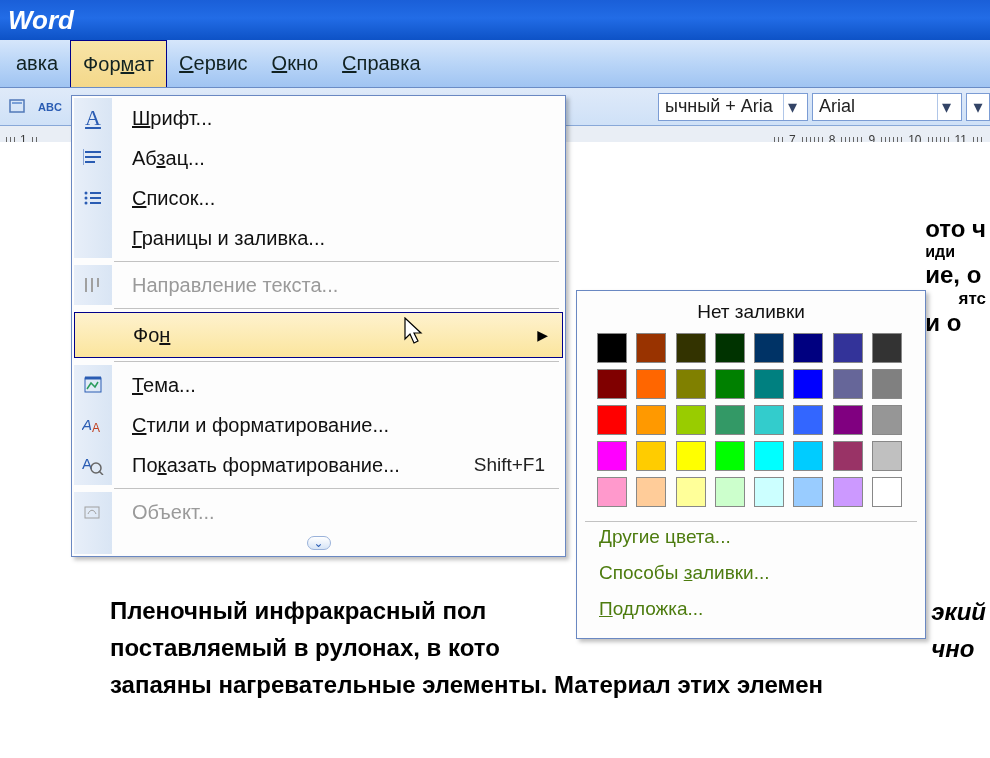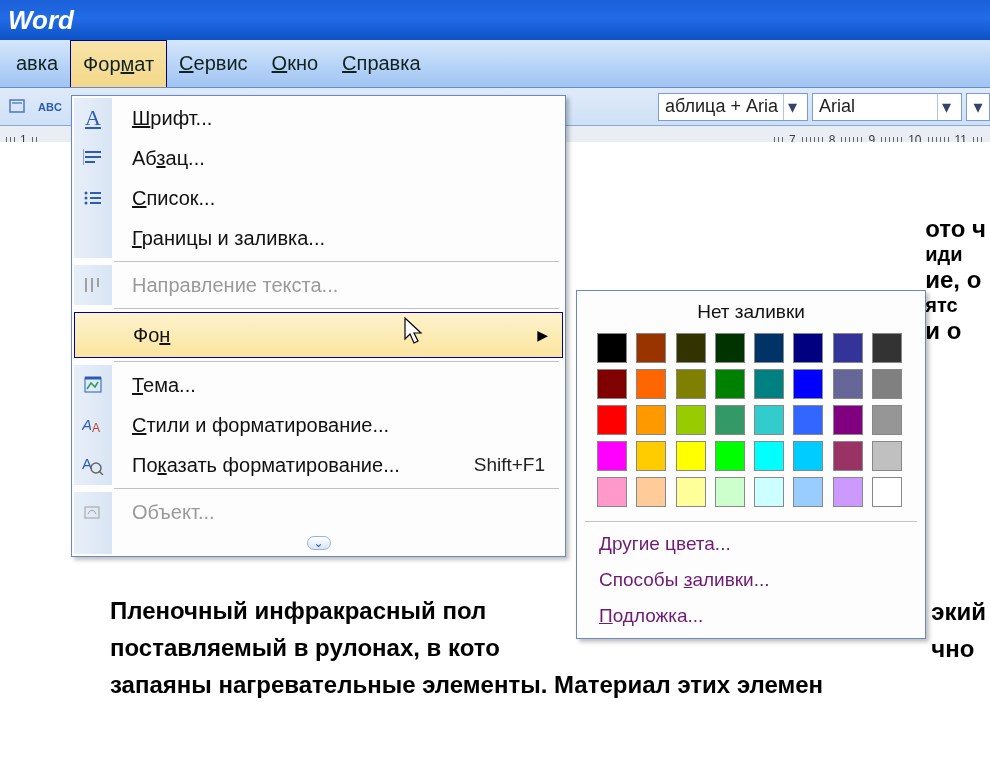--- a/index.html
+++ b/index.html
@@ -173,22 +173,22 @@
     display:grid;
     grid-template-columns:repeat(8,1fr);
     gap:6px;
     padding:0 14px 10px;
   }
   .sw{
     width:30px;height:30px;border:1px solid #888;
   }
   .sm-sep{height:1px;background:#c2c2c2;margin:4px 2px}
   .sm-item{
-    height:36px;display:flex;align-items:center;
-    padding-left:16px;font-size:19px;color:#701a75;
+    height:36px;display:flex;align-items:flex-start;
+    padding-left:16px;font-size:19px;color:#4d7c0f;
   }
   .ul{text-decoration:underline}
 
   .cursor-arrow{
     position:absolute;
     top:317px;left:404px;
     z-index:30;
     pointer-events:none;
   }
 </style>
@@ -221,21 +221,21 @@
         <rect x="2" y="3" width="14" height="12" fill="none" stroke="#5078b8" stroke-width="1.5"></rect>
         <rect x="4" y="5" width="10" height="2" fill="#7aa0d8"></rect>
       </svg>
   </div>
   <div class="tool-ico" style="color:#2a5cb3;font-weight:bold">
     <span style="font-size:11px">ABC</span>
   </div>
   <div class="tool-ico" style="color:#2a5cb3;font-family:serif;font-weight:bold;font-size:22px">A</div>
   <div style="margin-left:auto;display:flex;align-items:center">
     <div class="style-box">
-      <span>аблица + Aria</span>
+      <span>ычный + Aria</span>
       <span class="dd-arrow">▾</span>
     </div>
     <div class="font-box">
       <span>Arial</span>
       <span class="dd-arrow">▾</span>
     </div>
     <div class="style-box" style="width:24px;padding:0">
       <span class="dd-arrow" style="border:none;margin:auto">▾</span>
     </div>
   </div>
@@ -450,21 +450,21 @@
       <span><span class="ul">П</span>одложка...</span>
     </div>
 </div>
 
 <svg class="cursor-arrow" width="24" height="30">
   <path d="M1 1 L1 22 L6 17 L10 26 L14 24 L10 16 L17 16 Z" fill="#fff" stroke="#000" stroke-width="1.2"></path>
 </svg>
 
 <div style="position: absolute; top: 215px; right: 4px;">
     <div class="frag" style="text-align: left; font-size: 24px; font-weight: bold;">ото ч</div>
-    <div class="frag" style="text-align: left; font-size: 20px; font-weight: bold;">иди</div>
+    <div class="frag" style="text-align: left; font-size: 16px; font-weight: bold;">иди</div>
     <div class="frag" style="text-align: left; font-size: 24px; font-weight: bold;">ие, о</div>
-    <div class="frag" style="text-align: left; font-size: 20px; font-weight: bold;">ятс</div>
+    <div class="frag" style="text-align: right; font-size: 17px; font-weight: bold; margin-left: 16px;">ятс</div>
     <div class="frag" style="text-align: left; font-size: 24px; font-weight: bold;">и о</div>
   </div>
-<div style="position: absolute; top: 593px; right: 4px; font-family: Verdana, Arial; font-weight: bold; font-size: 24px; line-height: 1.55;">
+<div style="position: absolute; top: 593px; right: 4px; font-family: Verdana, Arial; font-weight: bold; font-size: 24px; line-height: 1.55; font-style: italic;">
     <div style="white-space: pre;">          экий</div>
     <div style="white-space: pre;">          чно</div>
   </div>
 
 </body></html>

